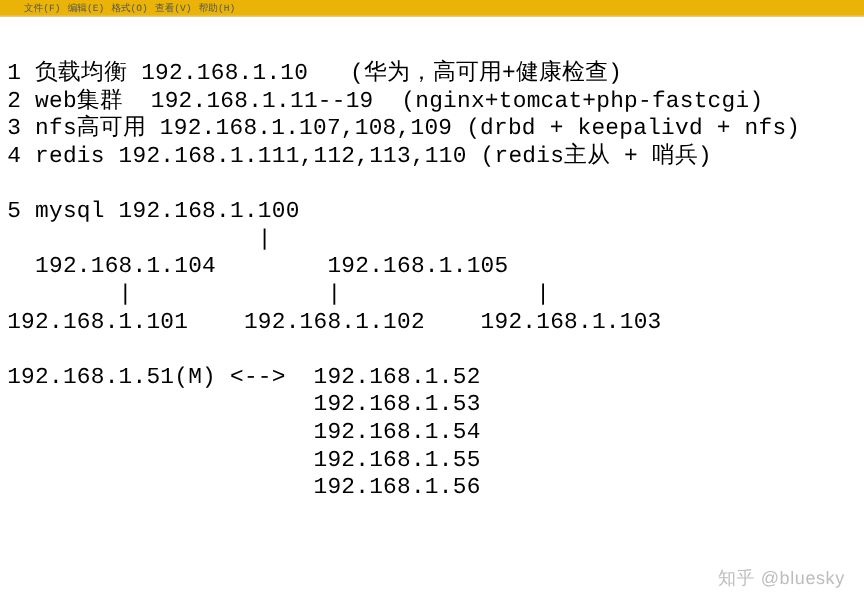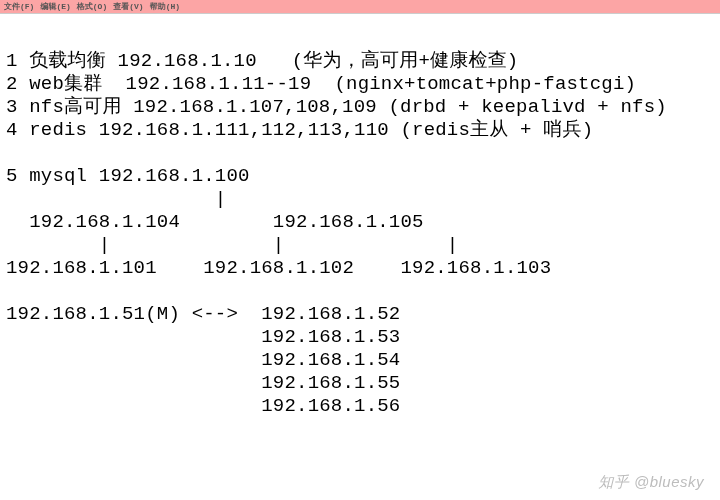--- a/index.html
+++ b/index.html
@@ -6,47 +6,45 @@
     body {
       width: 720px;
       height: 500px;
       background: #ffffff;
       font-family: "SimSun", "Courier New", monospace;
       overflow: hidden;
       position: relative;
     }
     .menubar {
       height: 14px;
-      background: #fca5a5;
+      background: #eab308;
       border-bottom: 1px solid #ccc;
       font-size: 8px;
       color: #555;
-      padding: 1px 4px;
+      padding: 1px 20px;
       display: flex;
       gap: 6px;
-      font-weight: bold;
     }
     .menubar span { cursor: default; }
     .content {
       padding: 4px 6px;
       font-size: 19px;
       line-height: 23px;
       color: #000;
       white-space: pre;
       font-family: "SimSun", "NSimSun", "Courier New", monospace;
       letter-spacing: 0.2px;
       margin-top: 32px;
     }
     .watermark {
       position: absolute;
       right: 16px;
       bottom: 8px;
       font-size: 15px;
       color: #bdbdbd;
-      font-style: italic;
       font-family: Arial, sans-serif;
       letter-spacing: 0.5px;
       text-align: right;
     }
   </style>
 </head>
 <body>
 
 <div class="menubar">
   <span>文件(F)</span>

